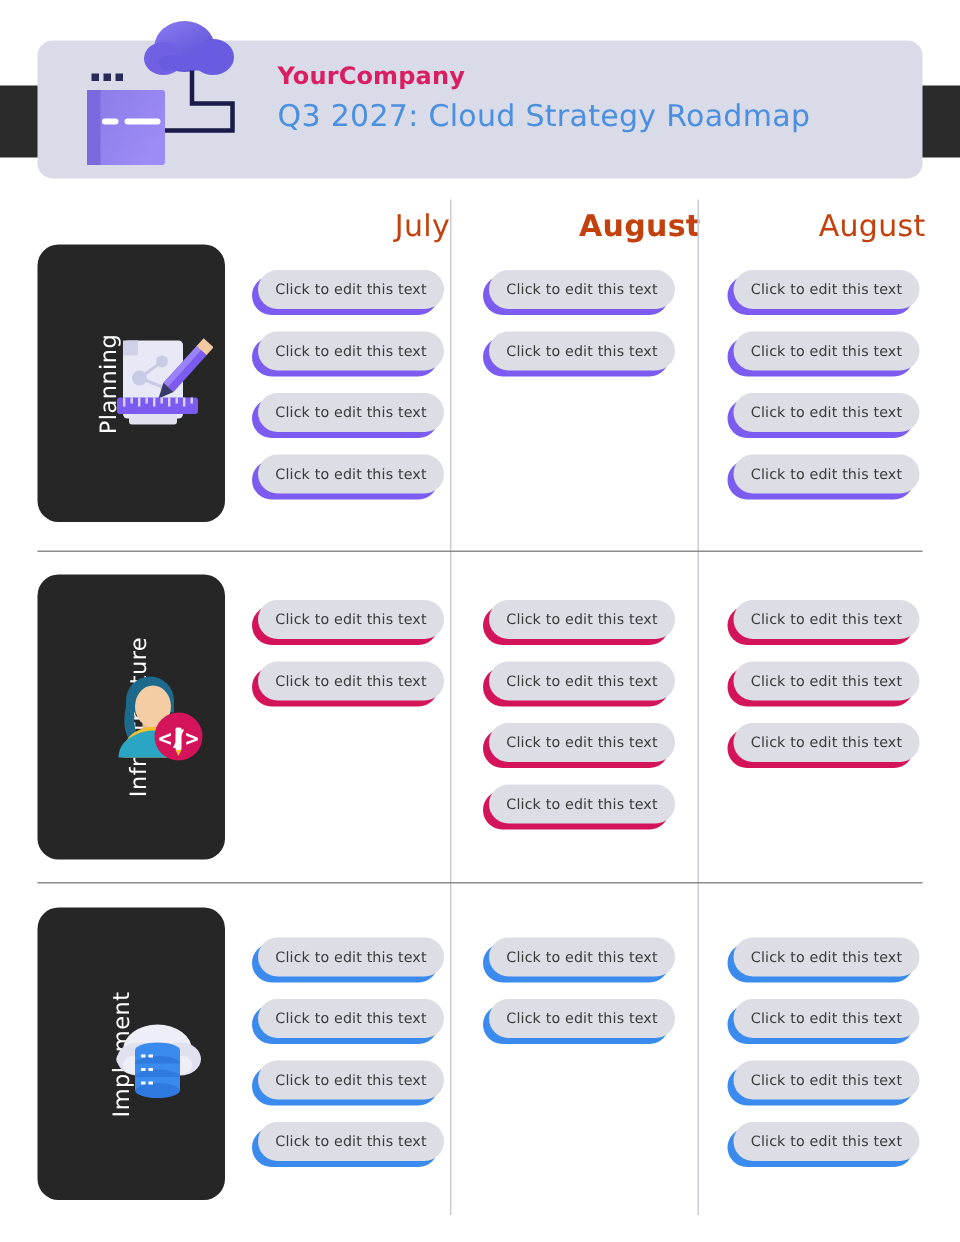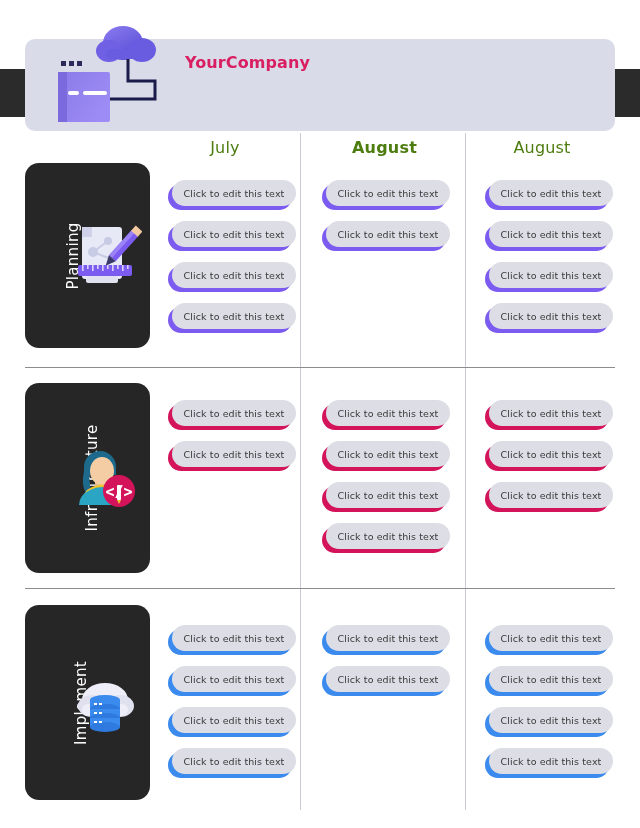--- a/index.html
+++ b/index.html
@@ -12,21 +12,21 @@
     height: 828px;
     position: relative;
     overflow: hidden;
     font-family: "DejaVu Sans", "Liberation Sans", sans-serif;
     -webkit-font-smoothing: antialiased;
   }
 
   
   .header-zone {
     position: absolute;
-    left: 0; top: 12px;
+    left: 0; top: 0;
     width: 516px; height: 130px; padding-left: 20px;
   }
   .header-band {
     position: absolute;
     left: 0; top: 57px;
     width: 640px; height: 48px;
     background: #2b2b2b;
   }
   .header-card {
     position: absolute;
@@ -62,24 +62,24 @@
     letter-spacing: 0.2px;
     line-height: 1.2;
     margin: 0;
     white-space: nowrap;
   }
 
   
   .month-header {
     position: absolute;
     top: 138px;
-    font-size: 16px;
+    font-size: 20px;
     font-weight: 400;
-    color: #4d7c0f;
-    text-align: center;
+    color: #c2410c;
+    text-align: right;
     letter-spacing: 0.2px;
   }
 
   
   .vline {
     position: absolute;
     width: 1px;
     background: #c9ccd6;
   }
   .hline {
@@ -190,20 +190,21 @@
 
         <rect x="13" y="55" width="52" height="50" rx="2" fill="url(#folderGrad)"></rect>
         <rect x="13" y="55" width="9" height="50" fill="#7a6ade"></rect>
         <rect x="23" y="74" width="11" height="4" rx="2" fill="#ffffff"></rect>
         <rect x="38" y="74" width="24" height="4" rx="2" fill="#ffffff"></rect>
       </svg>
     </div>
 
     <div class="header-text">
       <div class="company-name">YourCompany</div>
+      <div class="roadmap-title">Q3 2027: Cloud Strategy Roadmap</div>
     </div>
 
   </div>
 </div>
 
 <div id="grid-root">
     <div class="month-header" style="left: 150px; width: 150px;">July</div>
     <div class="month-header" style="left: 302px; width: 165px; font-weight: bold;">August</div>
     <div class="month-header" style="left: 467px; width: 150px;">August</div>
     <div class="vline" style="left: 300px; top: 133px; height: 677px;"></div>

